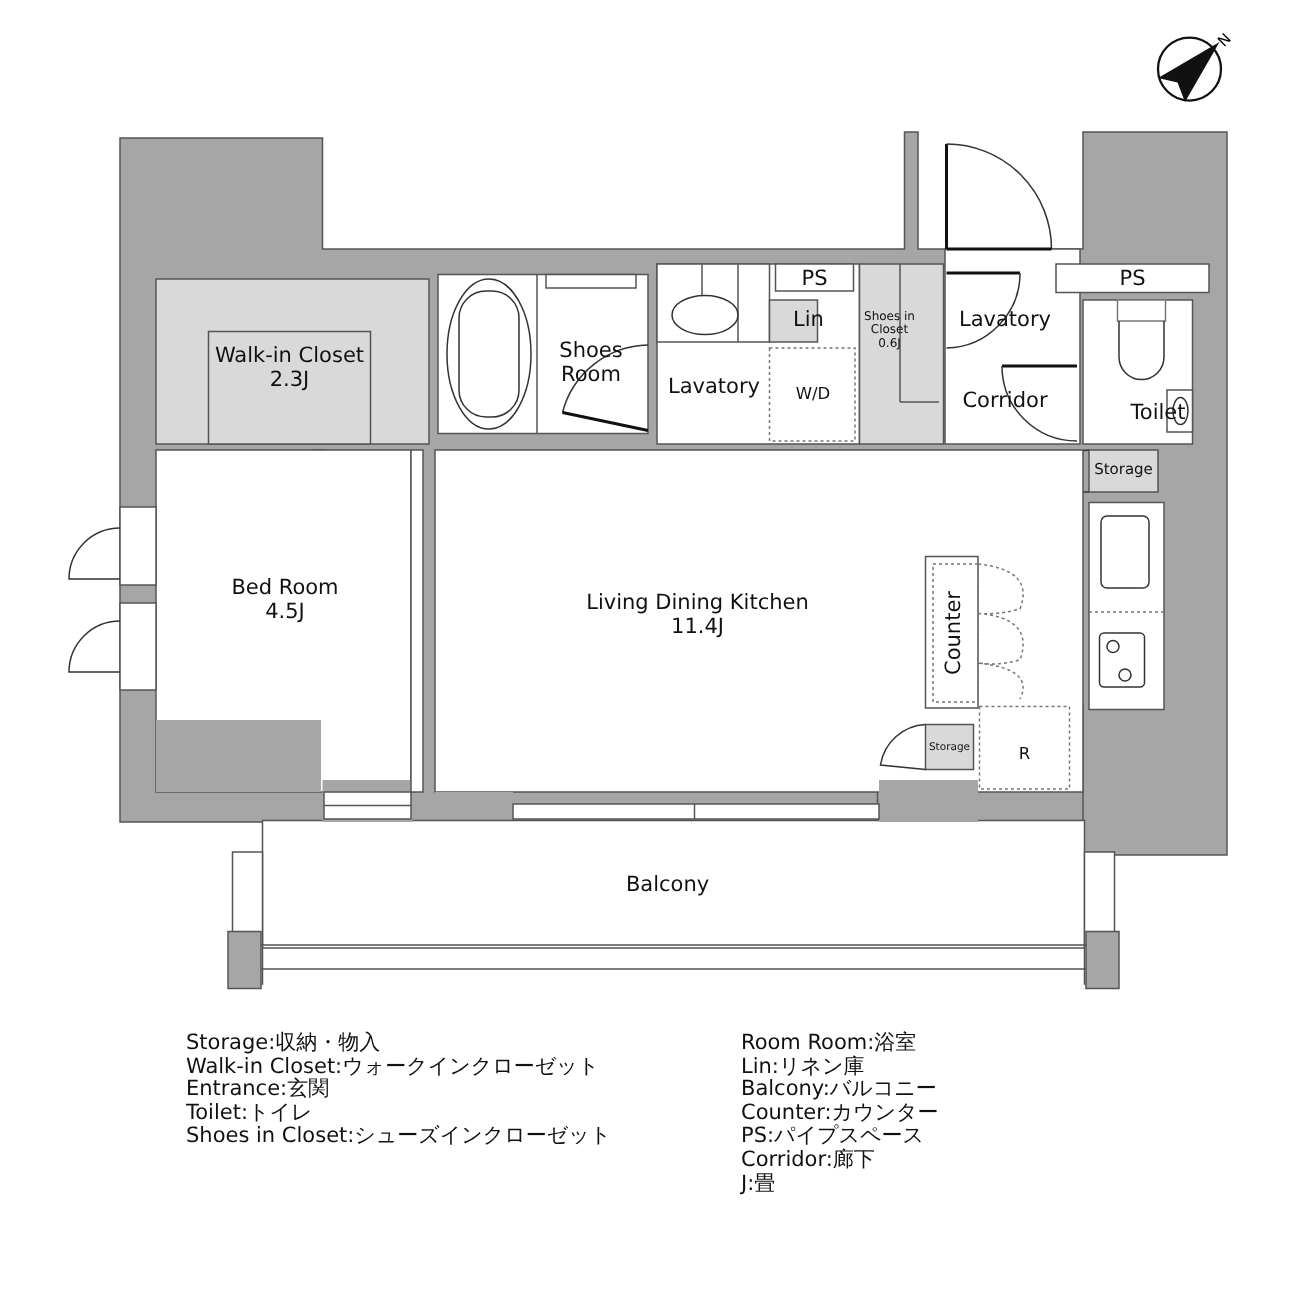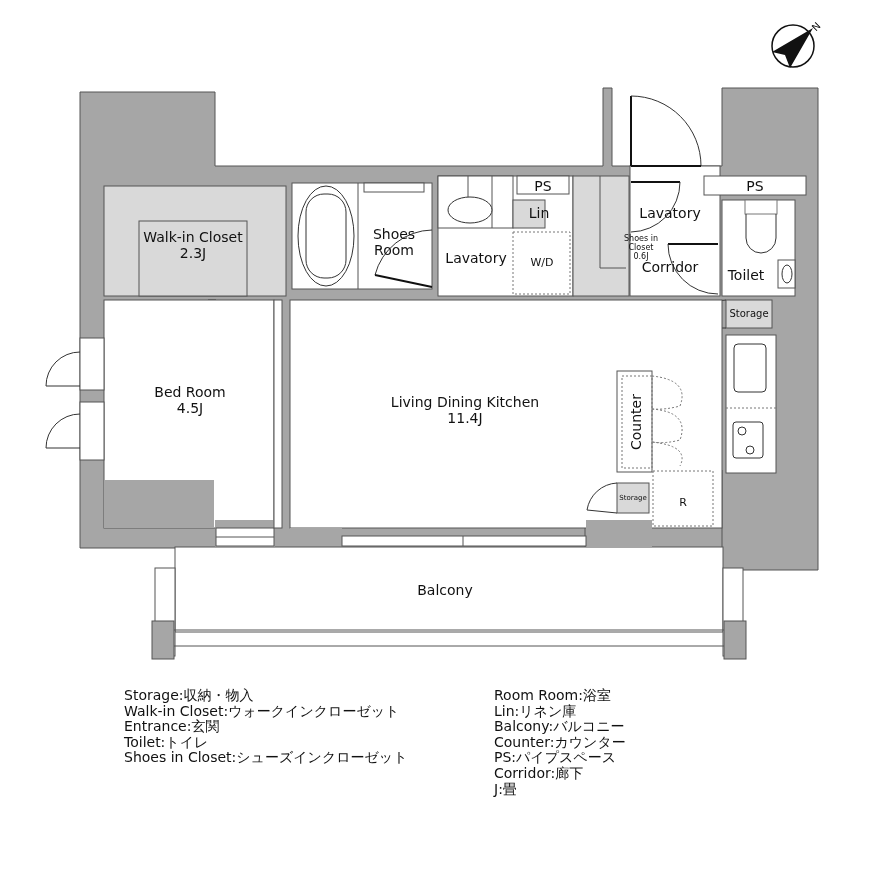--- a/index.html
+++ b/index.html
@@ -125,28 +125,28 @@
   </div>
 <div class="lbl" style="left:366px;top:226px;width:56px;">
     <div>Shoes</div>
     <div>Room</div>
   </div>
 <div class="lbl" style="left:440px;top:250px;width:72px;">Lavatory</div>
 <div class="lbl sm" style="left:514px;top:257px;width:56px;">W/D</div>
 <div class="lbl" style="left:513px;top:205px;width:52px;">Lin</div>
 <div class="lbl" style="left:517px;top:178px;width:52px;">PS</div>
 <div class="lbl" style="left:704px;top:178px;width:102px;">PS</div>
-<div class="lbl xs" style="left:573px;top:234px;width:40px;margin-left:48px;">
+<div class="lbl xs" style="left:573px;top:206px;width:40px;">
     <div>Shoes in</div>
     <div>Closet</div>
     <div>0.6J</div>
   </div>
 <div class="lbl" style="left:630px;top:205px;width:80px;">Lavatory</div>
 <div class="lbl" style="left:630px;top:259px;width:80px;">Corridor</div>
-<div class="lbl" style="left:722px;top:267px;width:48px;text-align:center;">Toilet</div>
+<div class="lbl" style="left:748px;top:267px;width:48px;text-align:center;">Toilet</div>
 <div class="lbl xs" style="left:726px;top:309px;width:46px;font-size:10px;">Storage</div>
 <div class="lbl xs" style="left:617px;top:494px;width:32px;font-size:7px;">Storage</div>
 <div class="lbl" style="left:140px;top:384px;width:100px;">
     <div>Bed Room</div>
     <div>4.5J</div>
   </div>
 <div class="lbl" style="left:370px;top:394px;width:190px;">
     <div>Living Dining Kitchen</div>
     <div>11.4J</div>
   </div>

